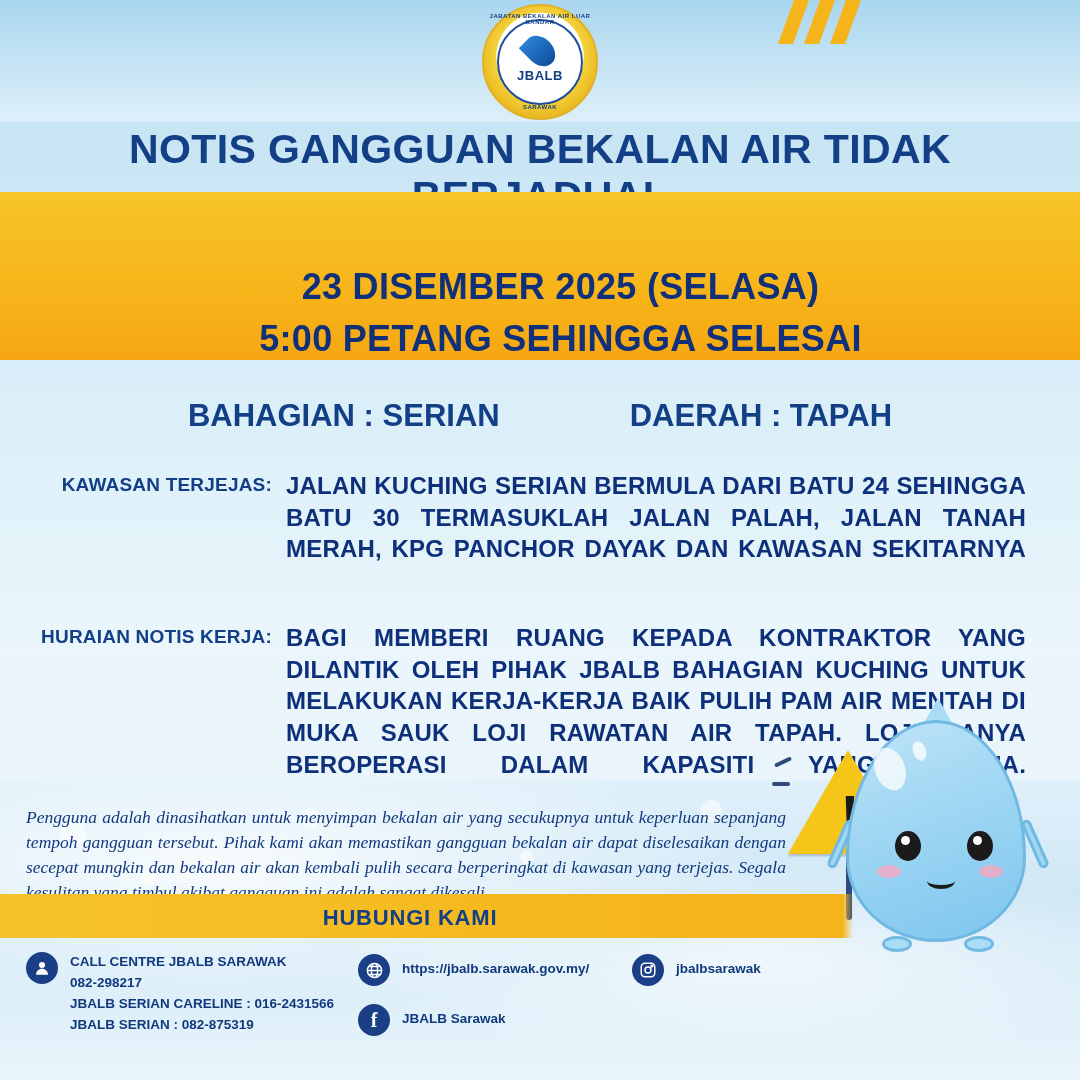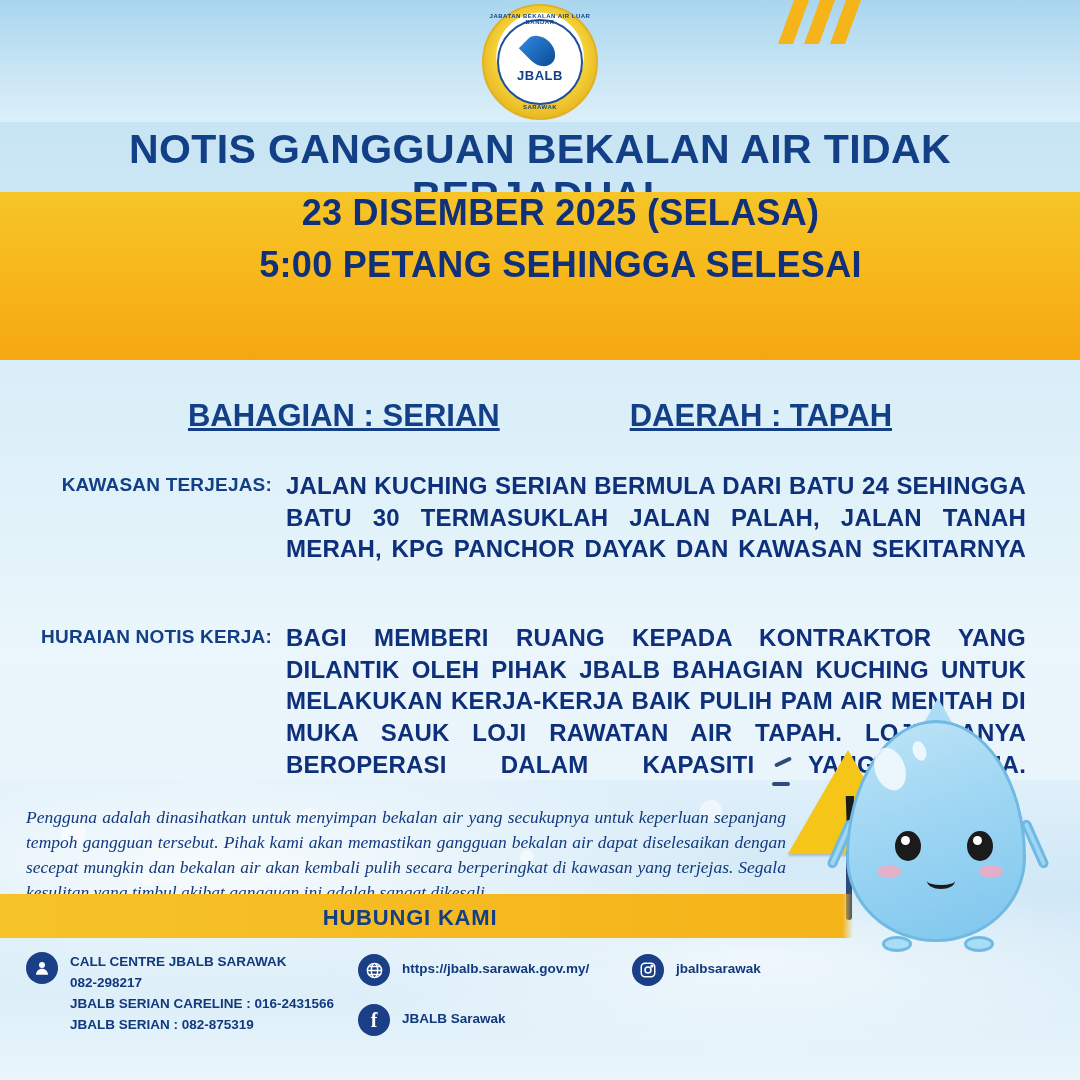--- a/index.html
+++ b/index.html
@@ -57,30 +57,30 @@
     position: absolute; top: 126px; left: 0; width: 1080px;
     text-align: center;
     font-size: 41px; font-weight: bold; color: #123f86;
     letter-spacing: .4px;
   }
 
   
   .date-band {
     position: absolute; top: 192px; left: 0; width: 1080px; height: 168px;
     background: linear-gradient(180deg,#f6c528 0%, #f7b81c 48%, #f6a711 100%);
-    display: flex; flex-direction: column; align-items: center; justify-content: flex-start; padding-left: 41px;
+    display: flex; flex-direction: column; align-items: center; justify-content: flex-end; padding-left: 41px;
   }
   .date-line1 { font-size: 36px; font-weight: bold; color: #10307a; letter-spacing: .3px; }
   .date-line2 { font-size: 36px; font-weight: bold; color: #10307a; margin-top: 10px; letter-spacing: .3px;}
 
   
   .region-row {
     position: absolute; top: 398px; left: 0; width: 1080px;
     display: flex; justify-content: center; gap: 130px;
-    font-size: 31px; font-weight: bold; color: #123f86; text-decoration: underline;
+    font-size: 31px; font-weight: bold; color: #123f86;
   }
   .field {
     position: absolute; display: flex; align-items: flex-start;
   }
   .field-label {
     font-size: 19px; font-weight: bold; color: #123f86;
     text-align: right; padding-top: 4px; letter-spacing: .2px;
   }
   .field-value {
     font-size: 24px; font-weight: bold; color: #0e2f7a;

